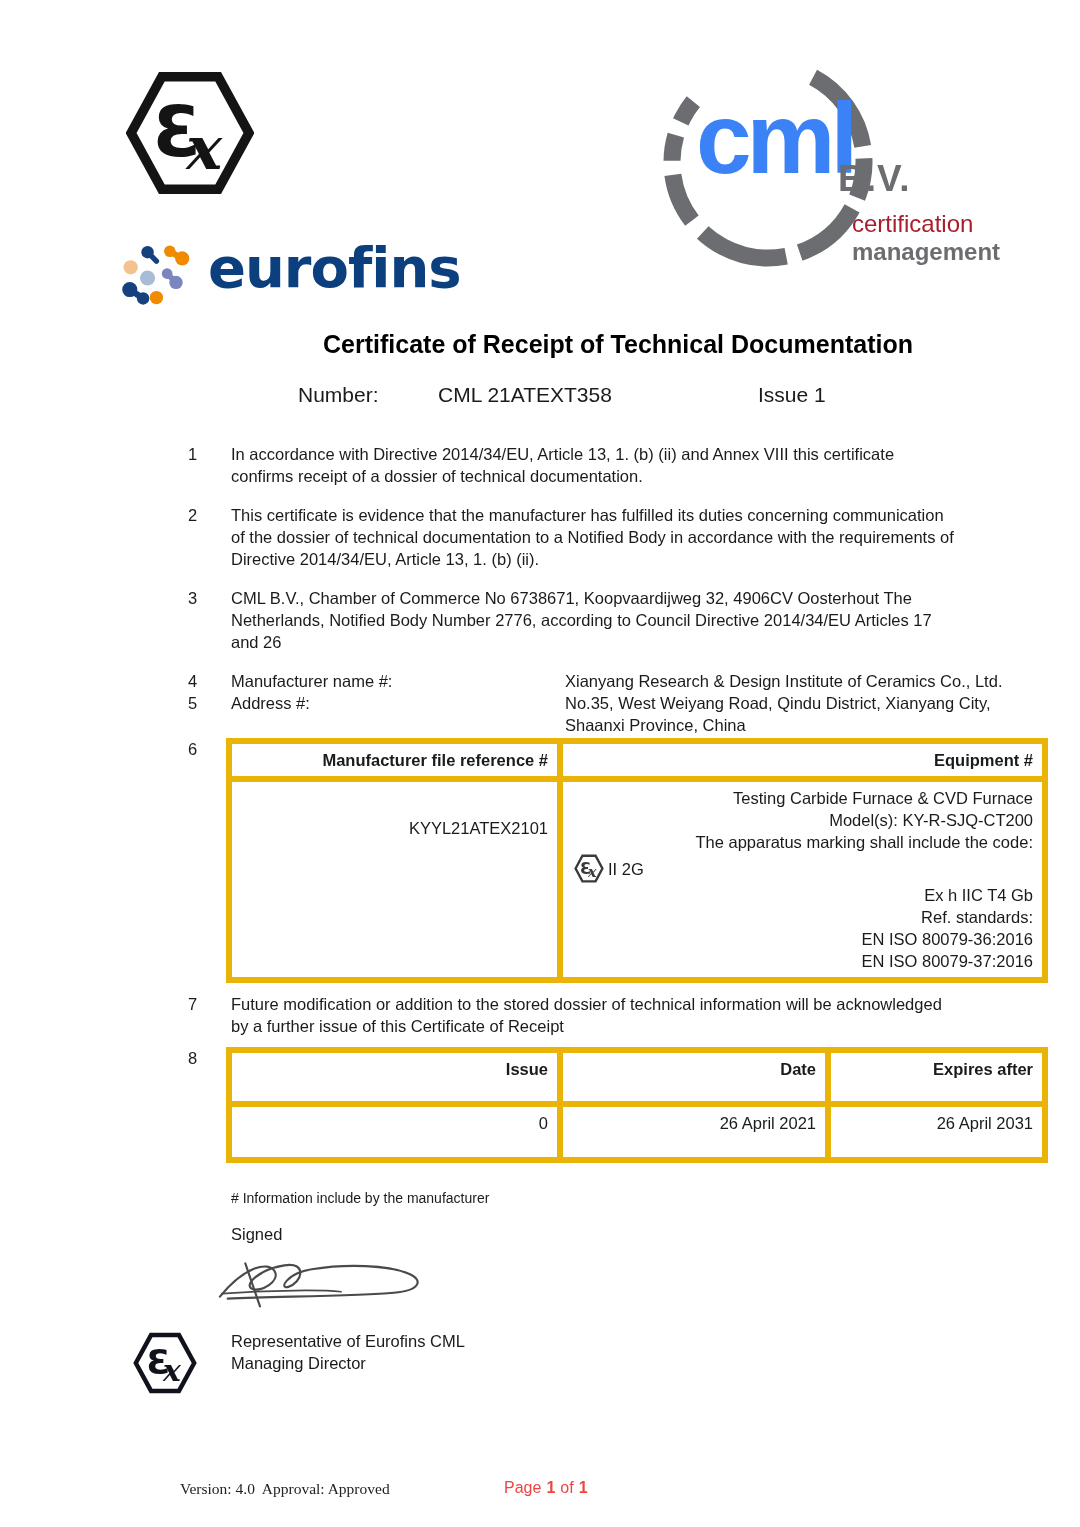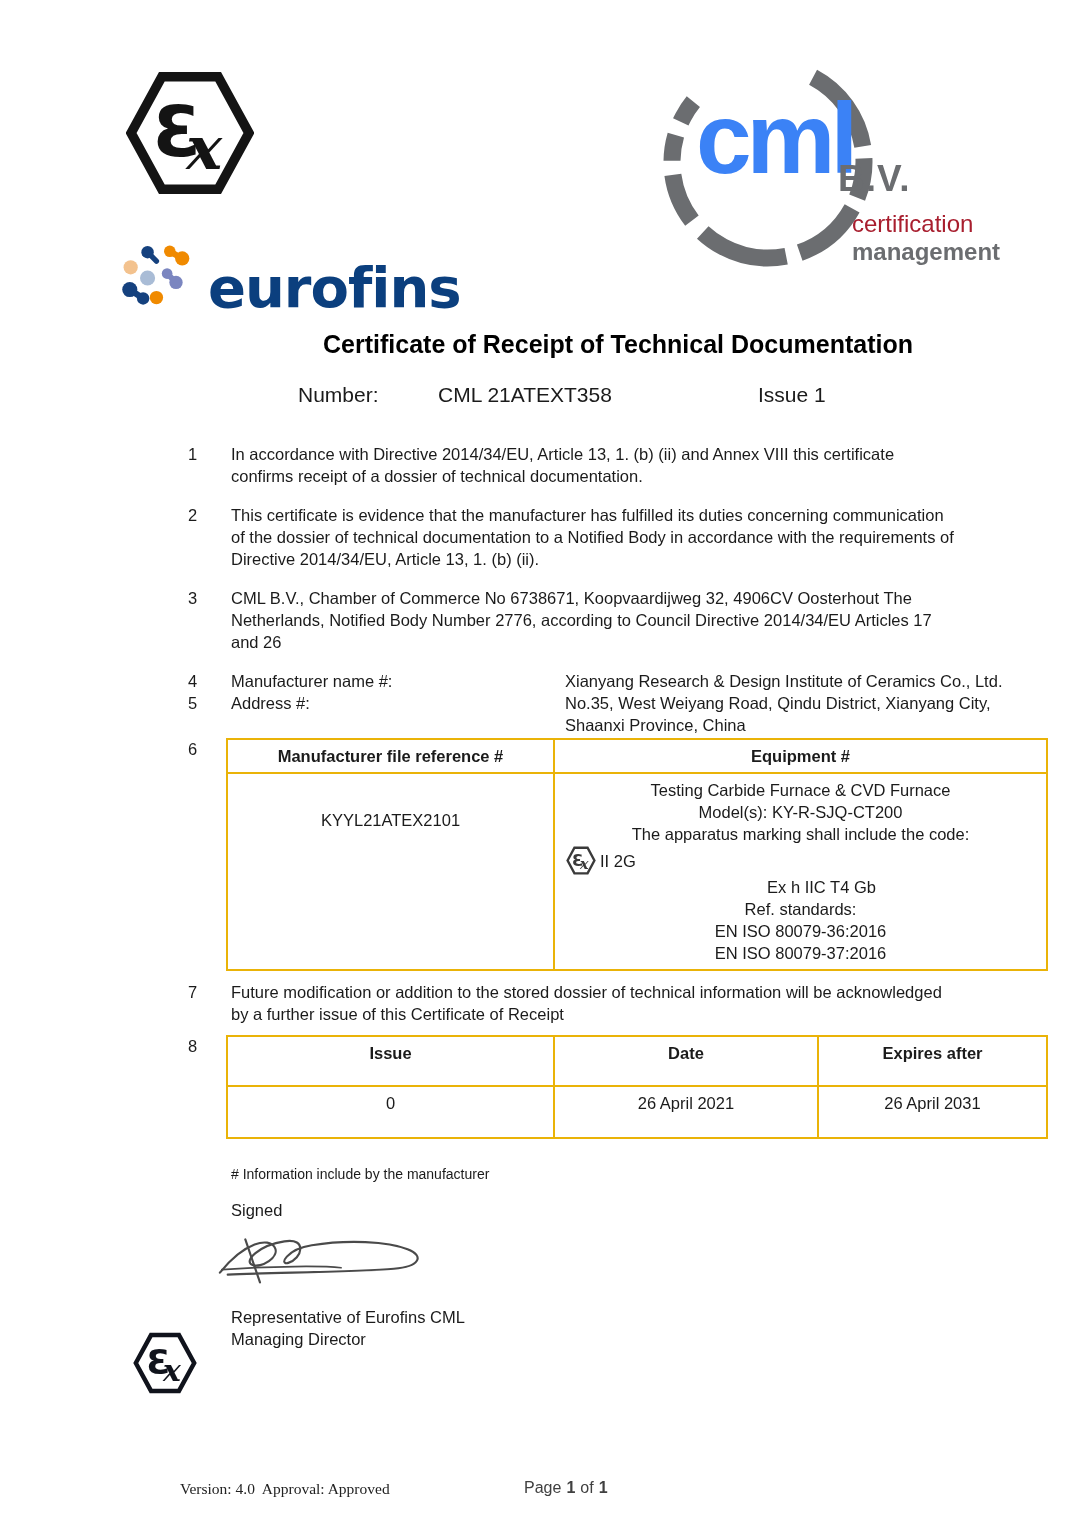--- a/index.html
+++ b/index.html
@@ -6,21 +6,21 @@
   .page{
     position:relative;
     width:1080px;height:1527px;
     background:#ffffff;
     font-family:"Liberation Sans", sans-serif;
     color:#1b1b1b;
     overflow:hidden;
   }
   
   .ex-logo-top{position:absolute;left:126px;top:64px;width:128px;height:138px;}
-  .eurofins-logo{position:absolute;left:120px;top:240px;display:flex;align-items:flex-end;}
+  .eurofins-logo{position:absolute;left:120px;top:240px;display:flex;align-items:flex-start;}
   .eurofins-dots{width:80px;height:76px;flex:none;}
   .eurofins-name{
     font-family:"DejaVu Sans", sans-serif;
     font-weight:bold;color:#0b3f7e;font-size:56px;letter-spacing:-1px;
     margin-left:8px;line-height:1;
   }
   .cml-logo{position:absolute;left:652px;top:50px;width:370px;height:225px;}
   .cml-arc{position:absolute;left:0;top:0;width:240px;height:225px;}
   .cml-word{
     position:absolute;left:44px;top:38px;
@@ -41,42 +41,42 @@
   .m36{margin-top:36px;} .m17{margin-top:17px;} .m10{margin-top:10px;} .m2{margin-top:2px;}
   .cnum{width:43px;flex:none;}
   .ctext{flex:1;white-space:pre-line;}
   .mfg-grid{display:grid;grid-template-columns:43px 334px auto;margin-top:17px;}
   .mfg-val{white-space:pre-line;}
 
   .table-row{display:flex;}
   .tnum{width:38px;flex:none;}
   table.doc-table{border-collapse:collapse;flex:1;}
   table.doc-table td,table.doc-table th{
-    border:2px solid #eab308;vertical-align:top;text-align:center;
+    border:6px solid #eab308;vertical-align:top;text-align:right;
     padding:5px 9px;font-size:16.5px;line-height:22px;font-weight:normal;
   }
   table.doc-table th{font-weight:bold;}
   .col-ref{width:307px;}
   .equip-title{font-weight:normal;}
   .file-ref-cell{padding-top:35px !important;}
   .code-line{display:flex;align-items:center;}
   .ex-inline{width:34px;height:31px;flex:none;margin-right:2px;}
   .indent40{padding-left:42px;}
   th.h-issue{width:307px;} th.h-date{width:244px;} th.h-expires{width:auto;}
   .issue-table th{height:38px;}
   .issue-table td{height:40px;}
 
   .footnote{margin-top:26px;margin-left:43px;font-size:14px;line-height:18px;}
   .signed{margin-top:16px;margin-left:43px;}
   .signature{margin-top:4px;margin-left:28px;width:215px;height:64px;}
   .rep-block{margin-top:12px;margin-left:43px;}
 
   .ex-logo-bottom{position:absolute;left:128px;top:1330px;width:74px;height:66px;}
   .footer-version{position:absolute;left:180px;top:1480px;font-family:"Liberation Serif", serif;font-size:15.5px;white-space:pre;color:#222;}
-  .footer-page{position:absolute;left:524px;top:1479px;font-size:16px;color:#404040;display:flex;gap:5px;}
+  .footer-page{position:absolute;left:504px;top:1479px;font-size:16px;color:#ef4444;display:flex;gap:5px;}
   .bold{font-weight:bold;}
 </style>
 </head>
 <body>
 
 <div class="page">
 
   <svg class="ex-logo-top" viewBox="0 0 100 104">
     <polygon points="4,52 28,8 72,8 96,52 72,96 28,96" fill="none" stroke="#141414" stroke-width="7.5"></polygon>
     <text x="21" y="70" font-size="54" font-weight="bold" font-family="DejaVu Sans, sans-serif" fill="#141414">Ɛ</text>

